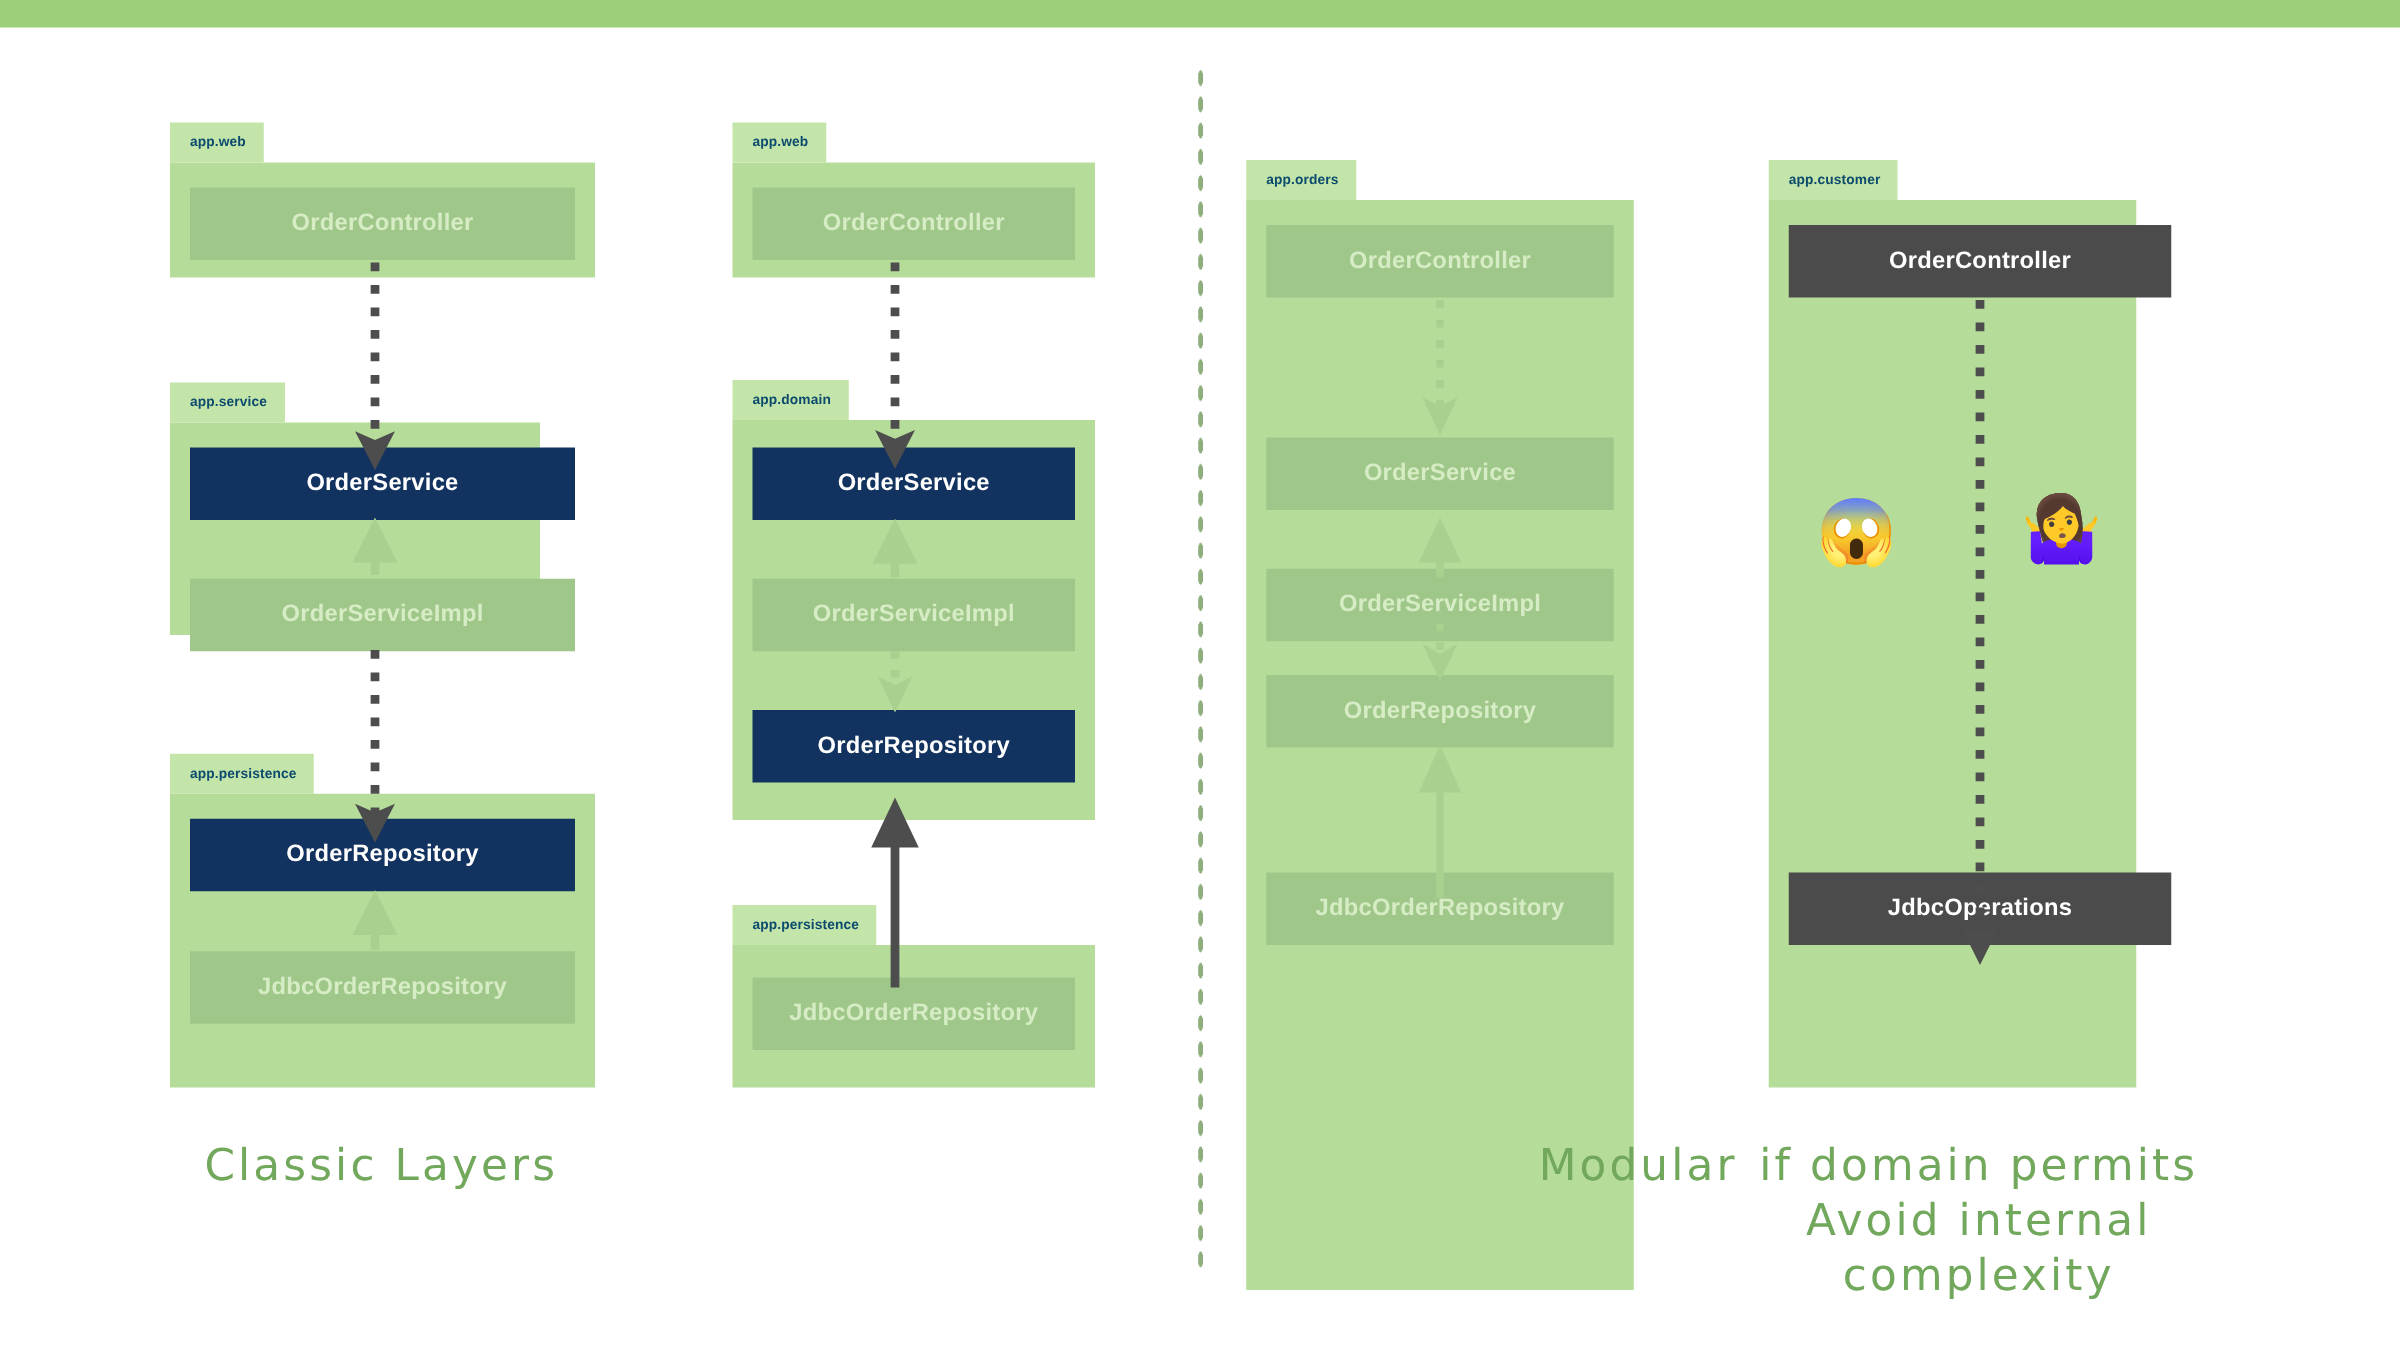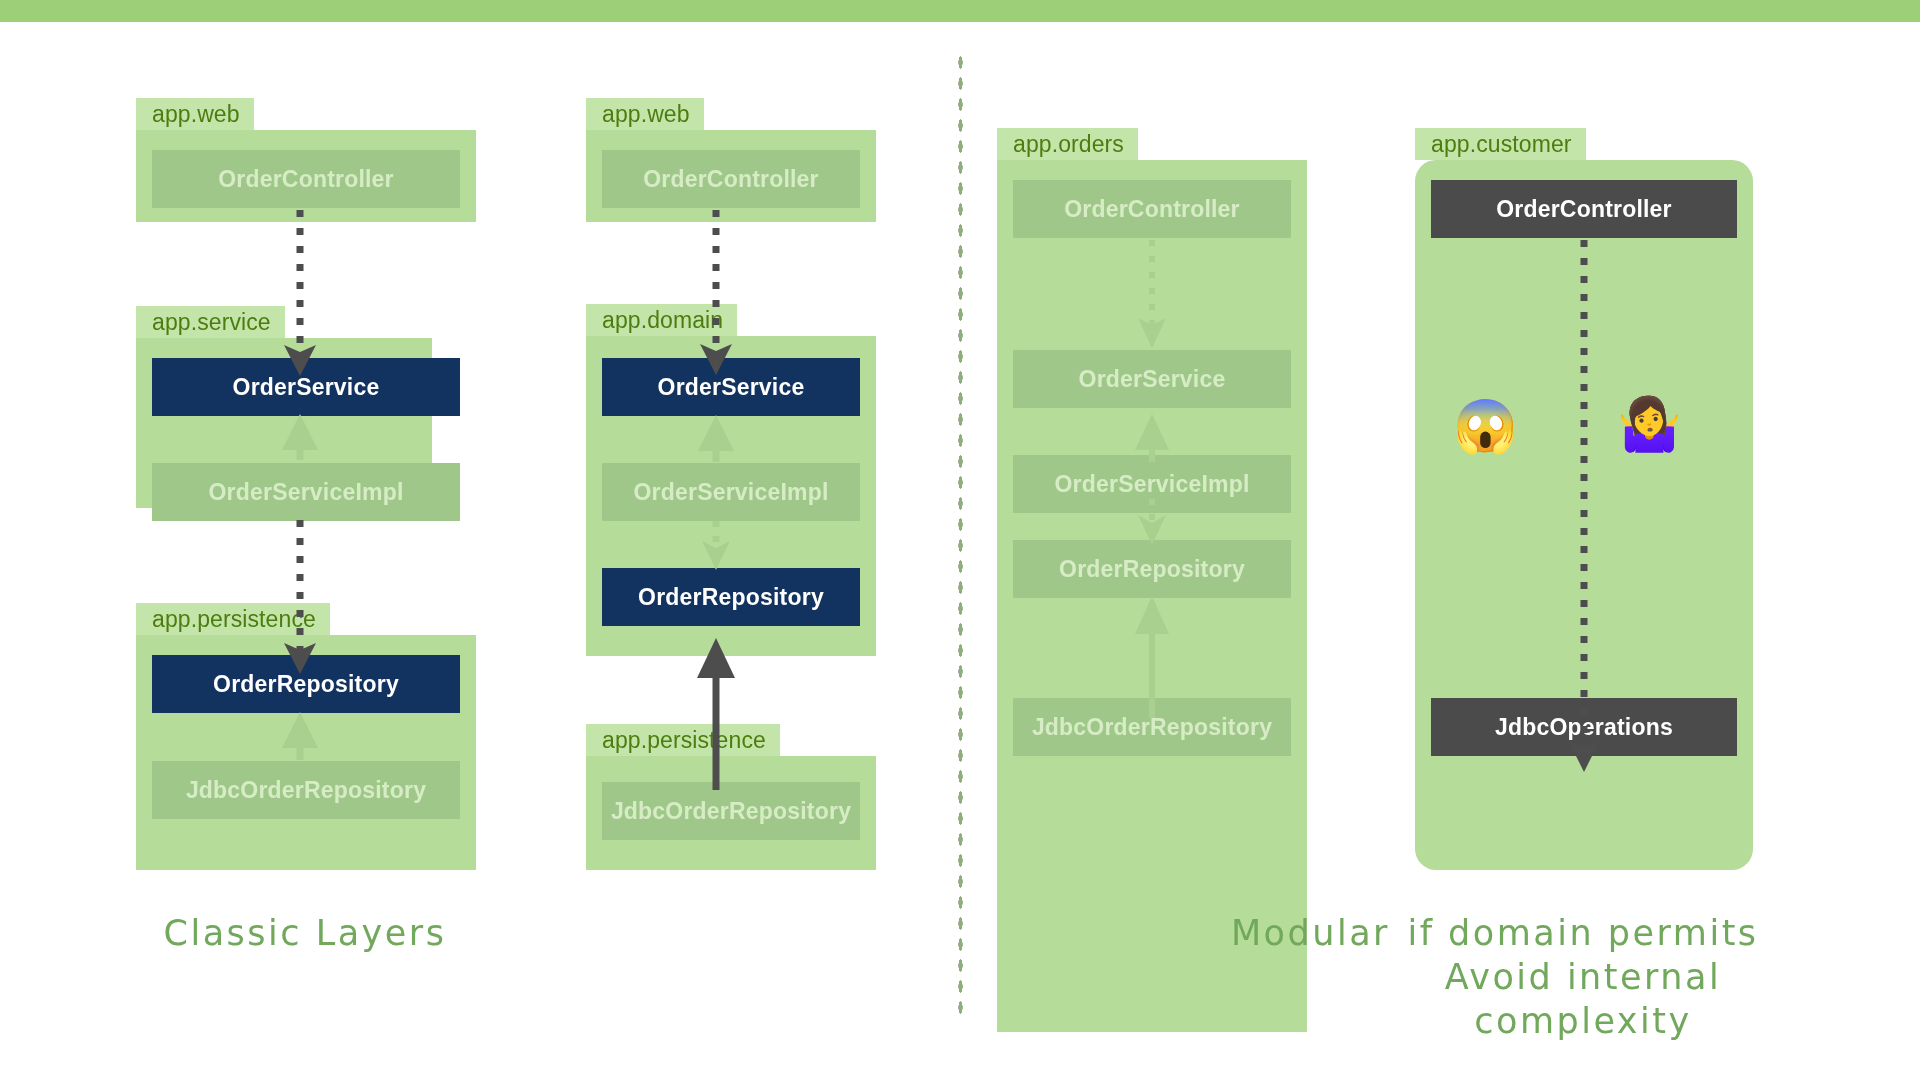--- a/index.html
+++ b/index.html
@@ -58,34 +58,34 @@
   }
   .package .pkg-tab {
     position: absolute;
     left: 0;
     top: -32px;
     height: 32px;
     background: #c3e5a9;
     padding: 0 14px 0 16px;
     display: flex;
     align-items: center;
-    font-size: 23px;
-    font-weight: 400;
-    color: #4d7c0f;
+    font-size: 11px;
+    font-weight: 700;
+    color: #0c4a6e;
     white-space: nowrap;
     letter-spacing: .1px;
   }
 
   
   .cls {
     position: absolute;
     display: flex;
     align-items: center;
     justify-content: center;
-    font-size: 23px;
+    font-size: 19px;
     font-weight: 700;
     letter-spacing: .2px;
     white-space: nowrap;
   }
   .cls.ghost {
     background: #a0c78a;
     color: #d6ecc4;
   }
   .cls.navy {
     background: #12325f;
@@ -286,21 +286,21 @@
         <line x1="177" y1="718" x2="177" y2="628" stroke="#a9d08e" stroke-width="6"></line>
         <path d="M177 596 L160 634 L194 634 Z" fill="#a9d08e"></path>
       </g>
     </svg>
 
     <div class="caption" style="left:-45px; top:912px;text-align:right;">Modular</div>
   </div>
 
   <div class="column" id="col-3">
 
-    <div class="package" style="left:22px; top:160px; width:338px; height:710px;border-radius:21px;">
+    <div class="package" style="left:22px; top:160px; width:294px; height:710px;">
       <div class="pkg-tab">app.customer</div>
       <div class="cls dark" style="left:16px; top:20px; width:306px; height:58px;">
         <span>OrderController</span>
       </div>
       <div class="cls dark" style="left:16px; top:538px; width:306px; height:58px;">
         <span>JdbcOperations</span>
       </div>
 
       <div class="emoji" style="left:38px; top:240px;">😱</div>
       <div class="emoji" style="left:202px; top:238px;">🤷‍♀️</div>

